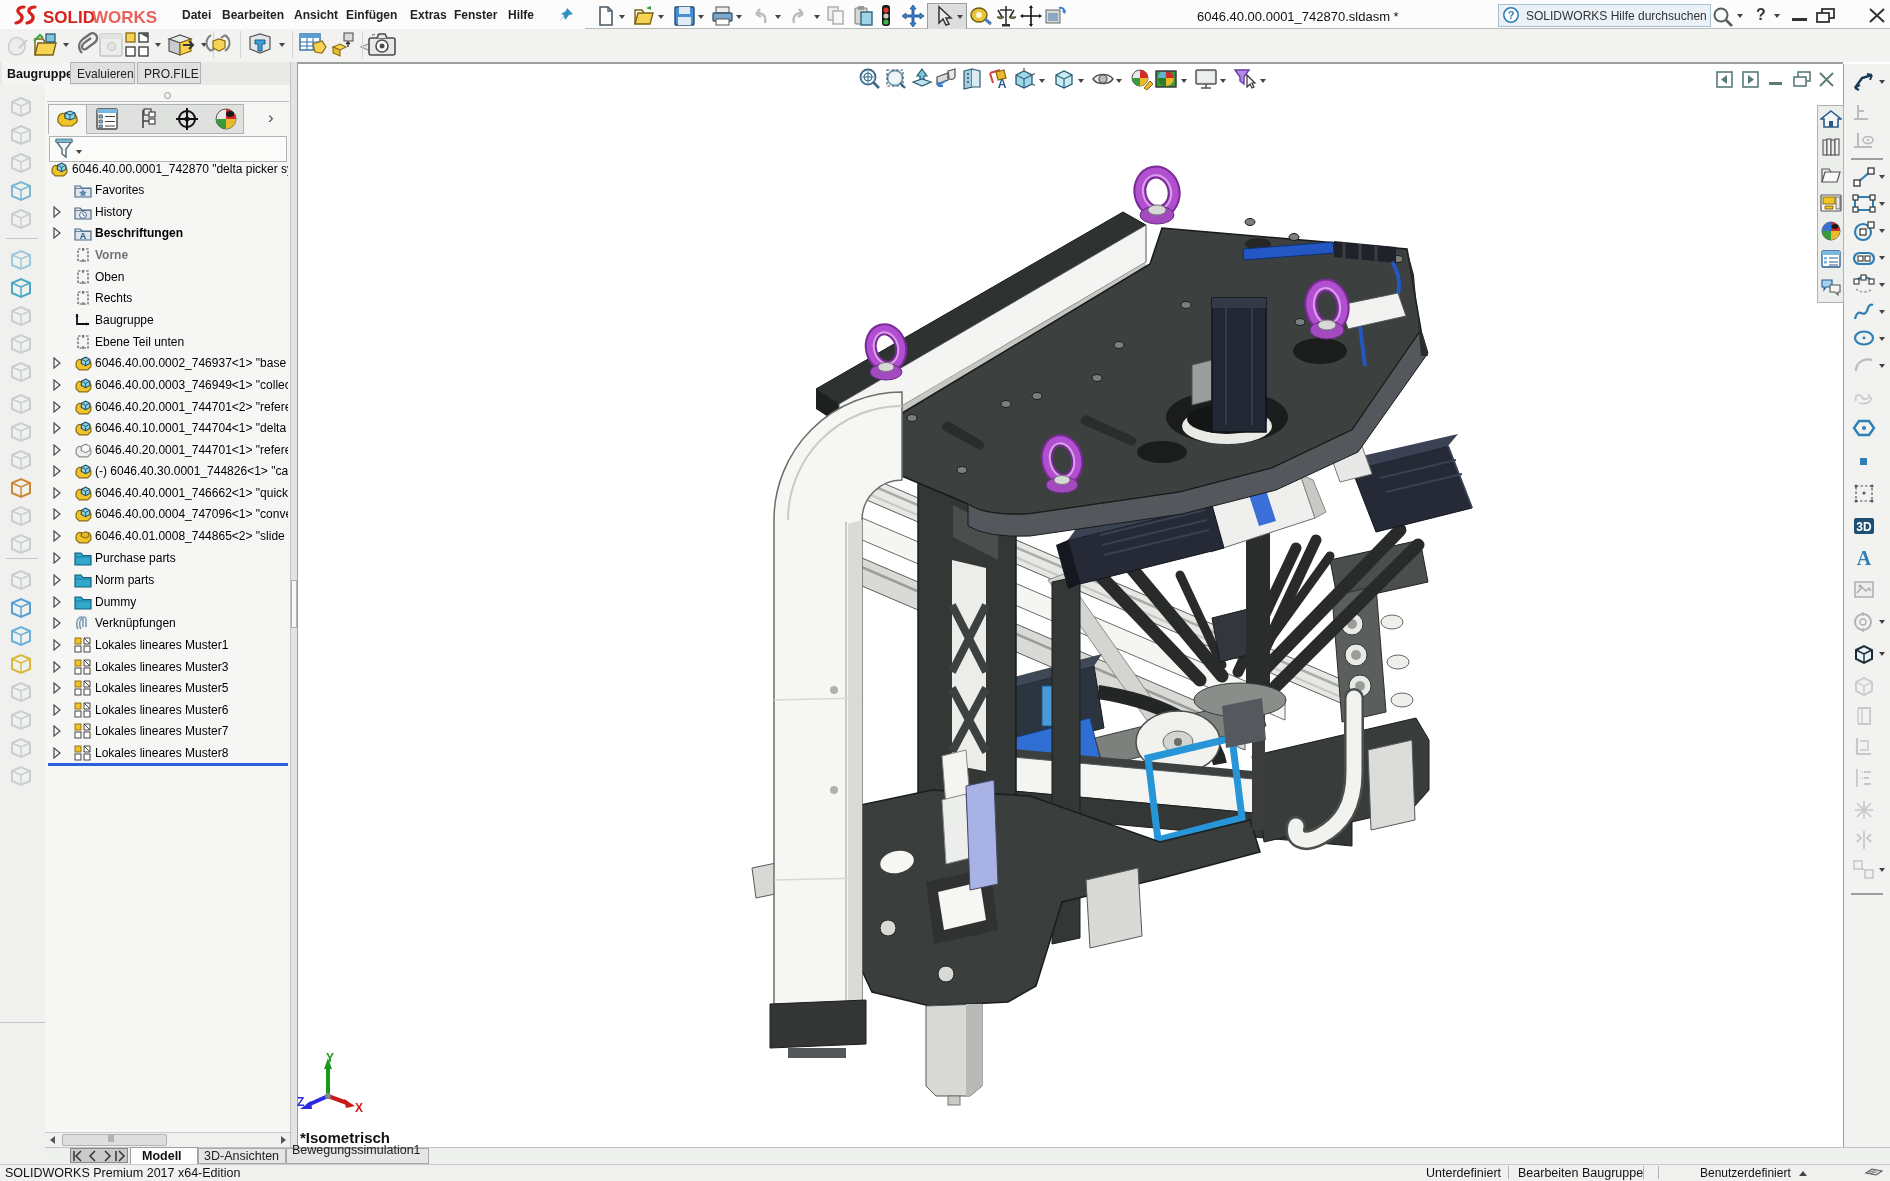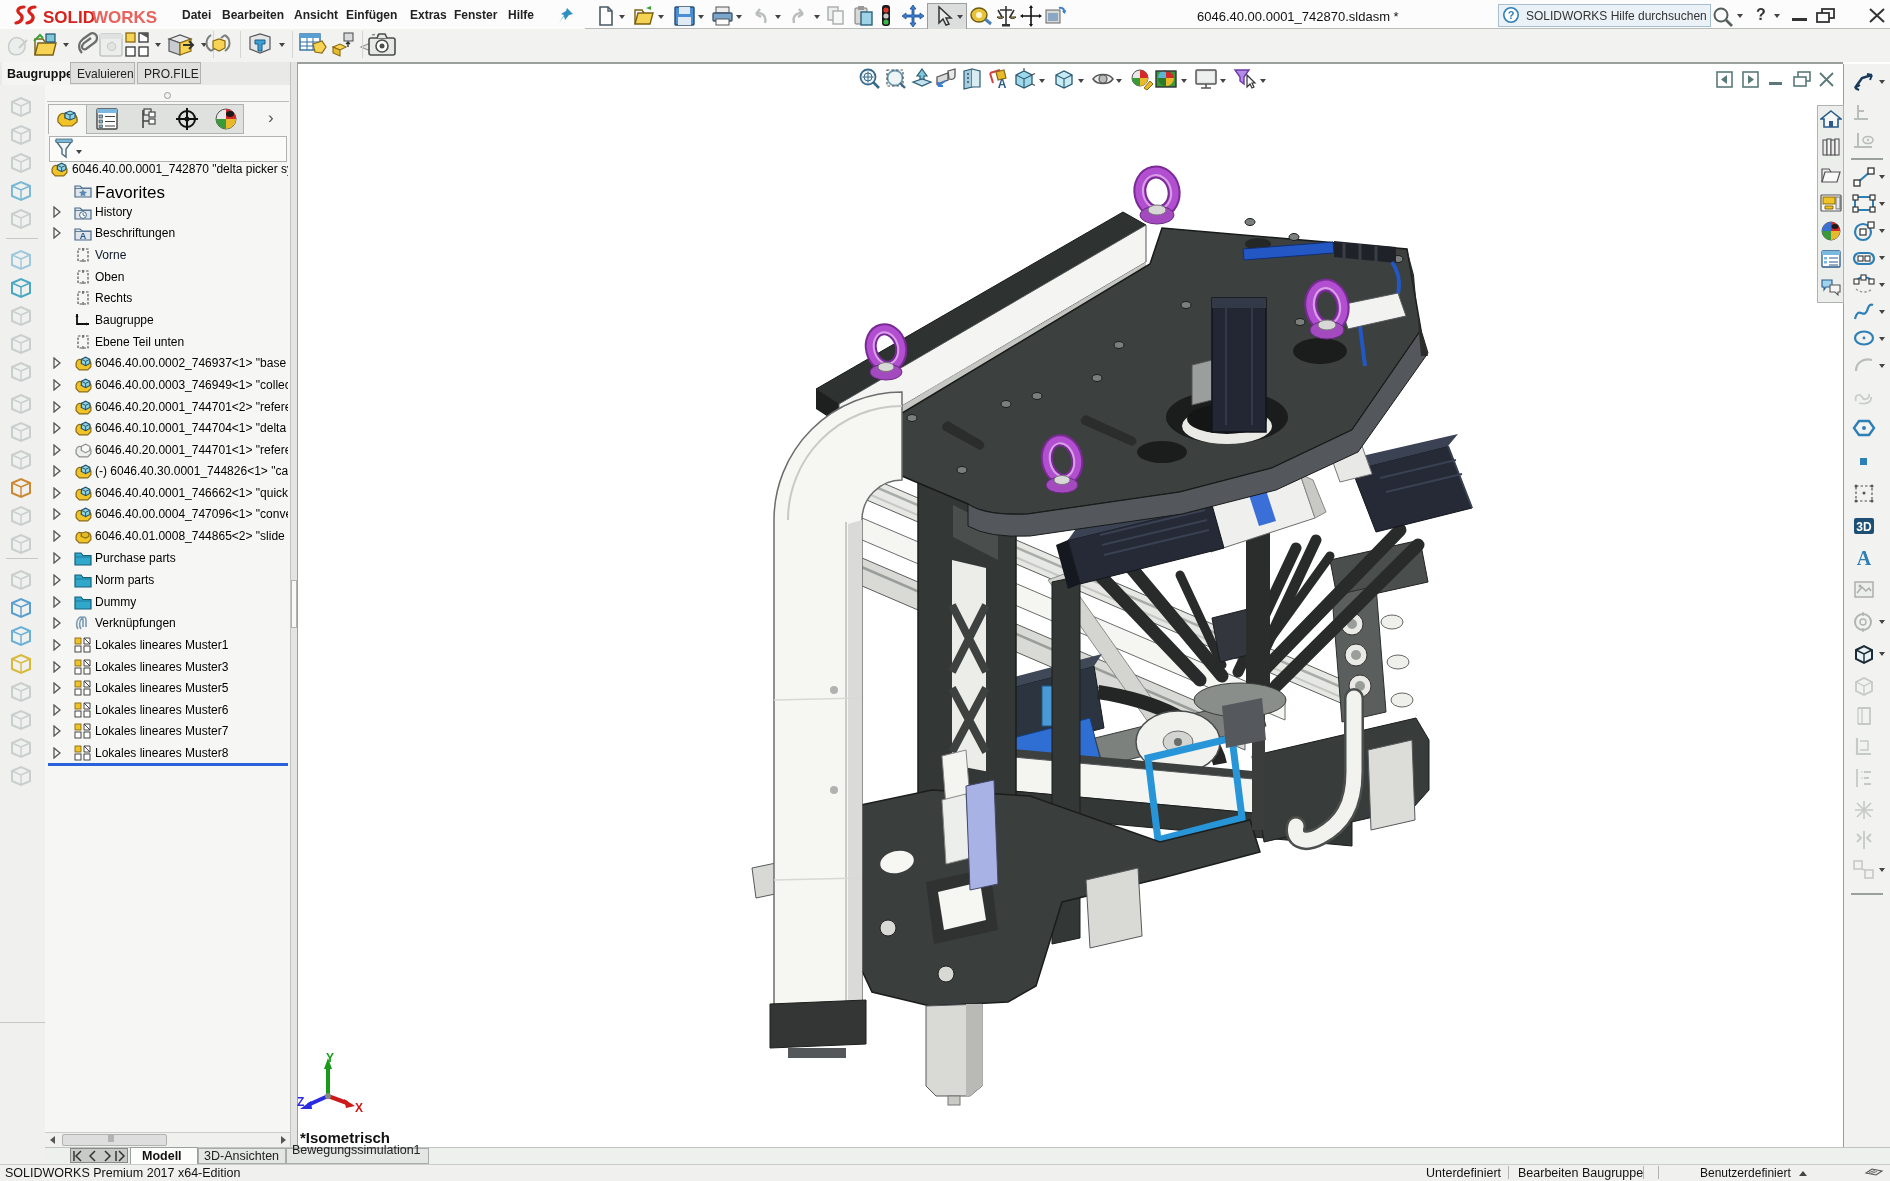--- a/index.html
+++ b/index.html
@@ -382,45 +382,45 @@
       <path d="M2,11 C1,6 4,3 7,4.5 L7,8 L11,8 L11,4.5 C14,3 17,6 16,11 L13,14 L5,14 Z" fill="#f0c428" stroke="#8a6a10" stroke-width="1.1"></path>
       <path d="M7,4 L11,2 L15,4 L15,8 L11,10 L7,8 Z" fill="#8ed4e4" stroke="#24506b" stroke-width="1"></path>
       <path d="M7,4 L11,6 L15,4 M11,6 L11,10" fill="none" stroke="#24506b" stroke-width="0.9"></path>
     </svg>
 <div class="t" style="left:72px;top:162px;font-size:12px;color:#000;font-weight:normal;max-width:216px;overflow:hidden">6046.40.00.0001_742870 "delta picker syste</div>
 <svg class="abs" style="left:74px;top:182px" width="18" height="16" viewBox="0 0 18 16">
       <path d="M1,4 L6,4 L8,6 L17,6 L17,15 L1,15 Z" fill="#dfe5ea" stroke="#4a6a8a" stroke-width="1.2"></path>
       <path d="M1,6.5 L17,6.5" stroke="#4a6a8a" stroke-width="0.8"></path>
       <path d="M9,7 L10.2,9.6 L13,9.9 L11,11.8 L11.5,14.5 L9,13.2 L6.5,14.5 L7,11.8 L5,9.9 L7.8,9.6 Z" fill="#5a8ab4"></path>
     </svg>
-<div class="t" style="left:95px;top:183px;font-size:17px;color:#000;font-weight:normal;max-width:193px;overflow:hidden">Favorites</div>
+<div class="t" style="left:95px;top:183px;font-size:12px;color:#000;font-weight:normal;max-width:193px;overflow:hidden">Favorites</div>
 <svg class="abs" style="left:53px;top:206px" width="8" height="12" viewBox="0 0 8 12">
       <path d="M1,1 L7,6 L1,11 Z" fill="none" stroke="#555" stroke-width="1.3"></path>
     </svg>
 <svg class="abs" style="left:74px;top:204px" width="18" height="16" viewBox="0 0 18 16">
       <path d="M1,4 L6,4 L8,6 L17,6 L17,15 L1,15 Z" fill="#dfe5ea" stroke="#4a6a8a" stroke-width="1.2"></path>
       <path d="M1,6.5 L17,6.5" stroke="#4a6a8a" stroke-width="0.8"></path>
       <circle cx="9" cy="11" r="3.4" fill="#fff" stroke="#4a6a8a" stroke-width="1"></circle>
       <path d="M9,9 L9,11 L11,12" stroke="#4a6a8a" stroke-width="1" fill="none"></path>
     </svg>
 <div class="t" style="left:95px;top:205px;font-size:12px;color:#000;font-weight:normal;max-width:193px;overflow:hidden">History</div>
 <svg class="abs" style="left:53px;top:227px" width="8" height="12" viewBox="0 0 8 12">
       <path d="M1,1 L7,6 L1,11 Z" fill="none" stroke="#555" stroke-width="1.3"></path>
     </svg>
 <svg class="abs" style="left:74px;top:225px" width="18" height="16" viewBox="0 0 18 16">
       <path d="M1,4 L6,4 L8,6 L17,6 L17,15 L1,15 Z" fill="#dfe5ea" stroke="#4a6a8a" stroke-width="1.2"></path>
       <path d="M1,6.5 L17,6.5" stroke="#4a6a8a" stroke-width="0.8"></path>
       <text x="9" y="14" font-size="9" font-weight="bold" fill="#2a5a8a" text-anchor="middle" font-family="Liberation Sans,sans-serif">A</text>
     </svg>
-<div class="t" style="left:95px;top:226px;font-size:12px;color:#000;font-weight:normal;max-width:193px;overflow:hidden">Beschriftungen</div>
+<div class="t" style="left:95px;top:226px;font-size:12px;color:#000;font-weight:bold;max-width:193px;overflow:hidden">Beschriftungen</div>
 <svg class="abs" style="left:74px;top:247px" width="18" height="16" viewBox="0 0 18 16">
       <rect x="4" y="2" width="10" height="12" fill="none" stroke="#555" stroke-width="1.2" stroke-dasharray="2.5,1.5"></rect>
       <path d="M9,1 L9,4 M9,12 L9,15" stroke="#555" stroke-width="1.2"></path>
     </svg>
-<div class="t" style="left:95px;top:248px;font-size:12px;color:#0f172a;font-weight:normal;max-width:193px;overflow:hidden">Vorne</div>
+<div class="t" style="left:95px;top:248px;font-size:12px;color:#737373;font-weight:bold;max-width:193px;overflow:hidden">Vorne</div>
 <svg class="abs" style="left:74px;top:269px" width="18" height="16" viewBox="0 0 18 16">
       <rect x="4" y="2" width="10" height="12" fill="none" stroke="#555" stroke-width="1.2" stroke-dasharray="2.5,1.5"></rect>
       <path d="M9,1 L9,4 M9,12 L9,15" stroke="#555" stroke-width="1.2"></path>
     </svg>
 <div class="t" style="left:95px;top:270px;font-size:12px;color:#000;font-weight:normal;max-width:193px;overflow:hidden">Oben</div>
 <svg class="abs" style="left:74px;top:290px" width="18" height="16" viewBox="0 0 18 16">
       <rect x="4" y="2" width="10" height="12" fill="none" stroke="#555" stroke-width="1.2" stroke-dasharray="2.5,1.5"></rect>
       <path d="M9,1 L9,4 M9,12 L9,15" stroke="#555" stroke-width="1.2"></path>
     </svg>
 <div class="t" style="left:95px;top:291px;font-size:12px;color:#000;font-weight:normal;max-width:193px;overflow:hidden">Rechts</div>

